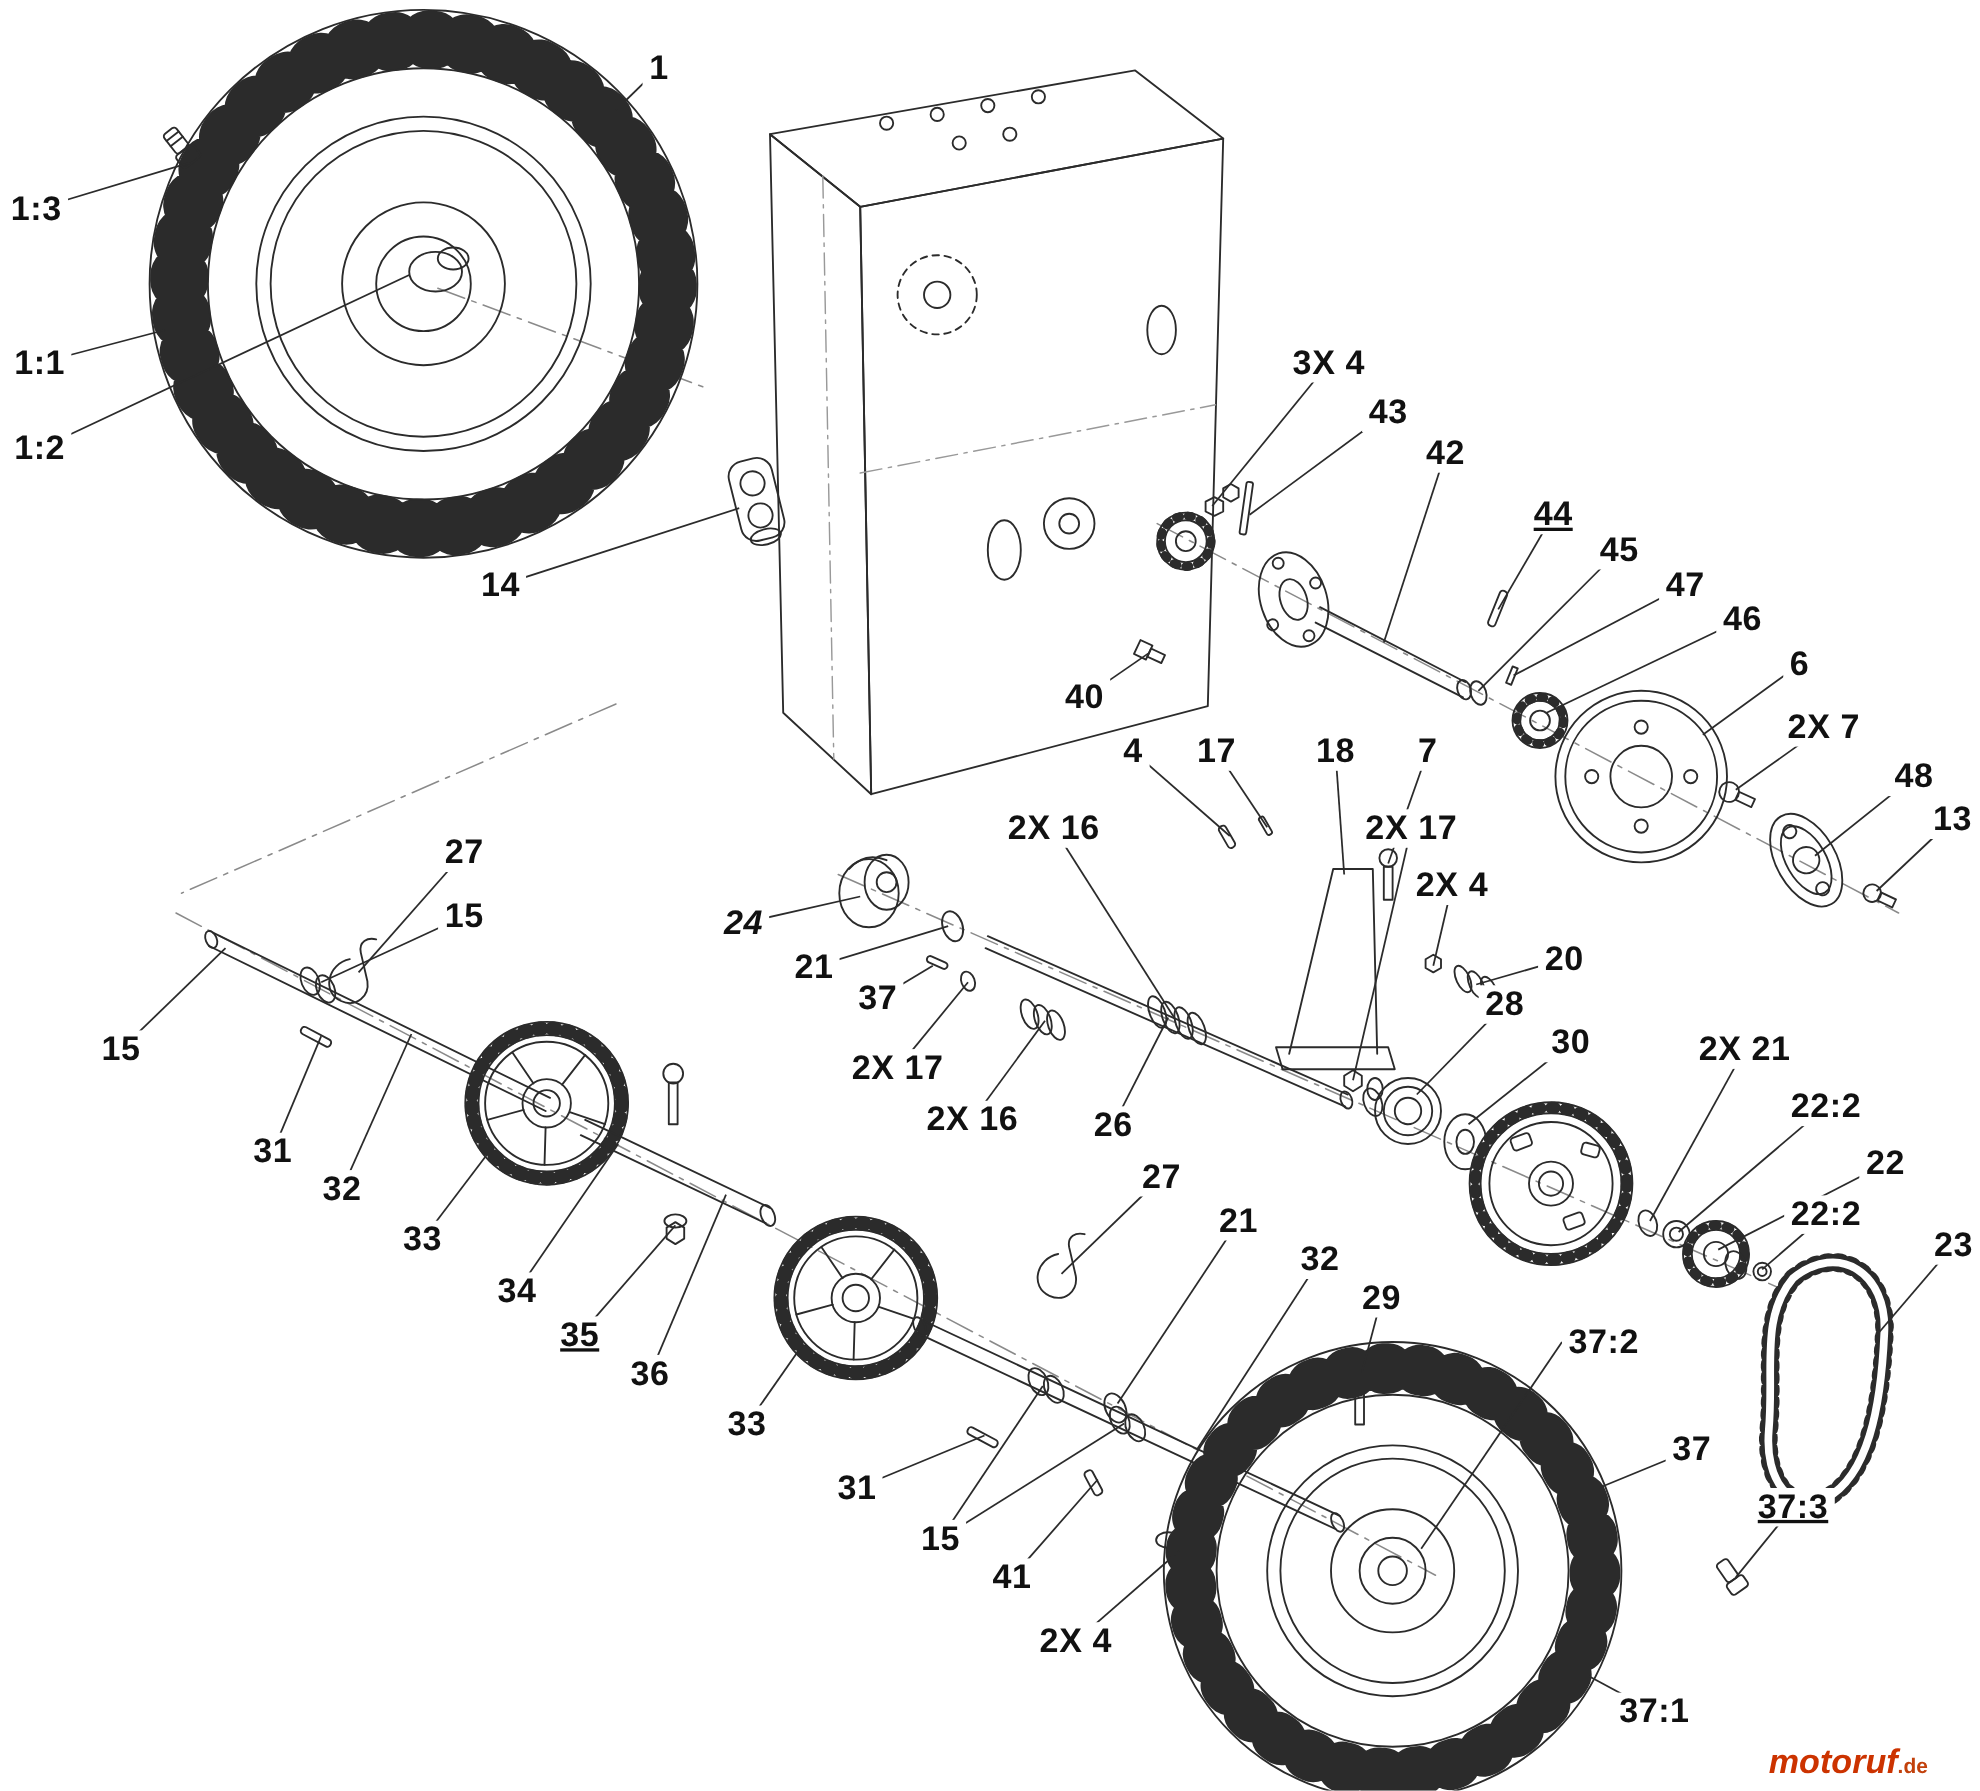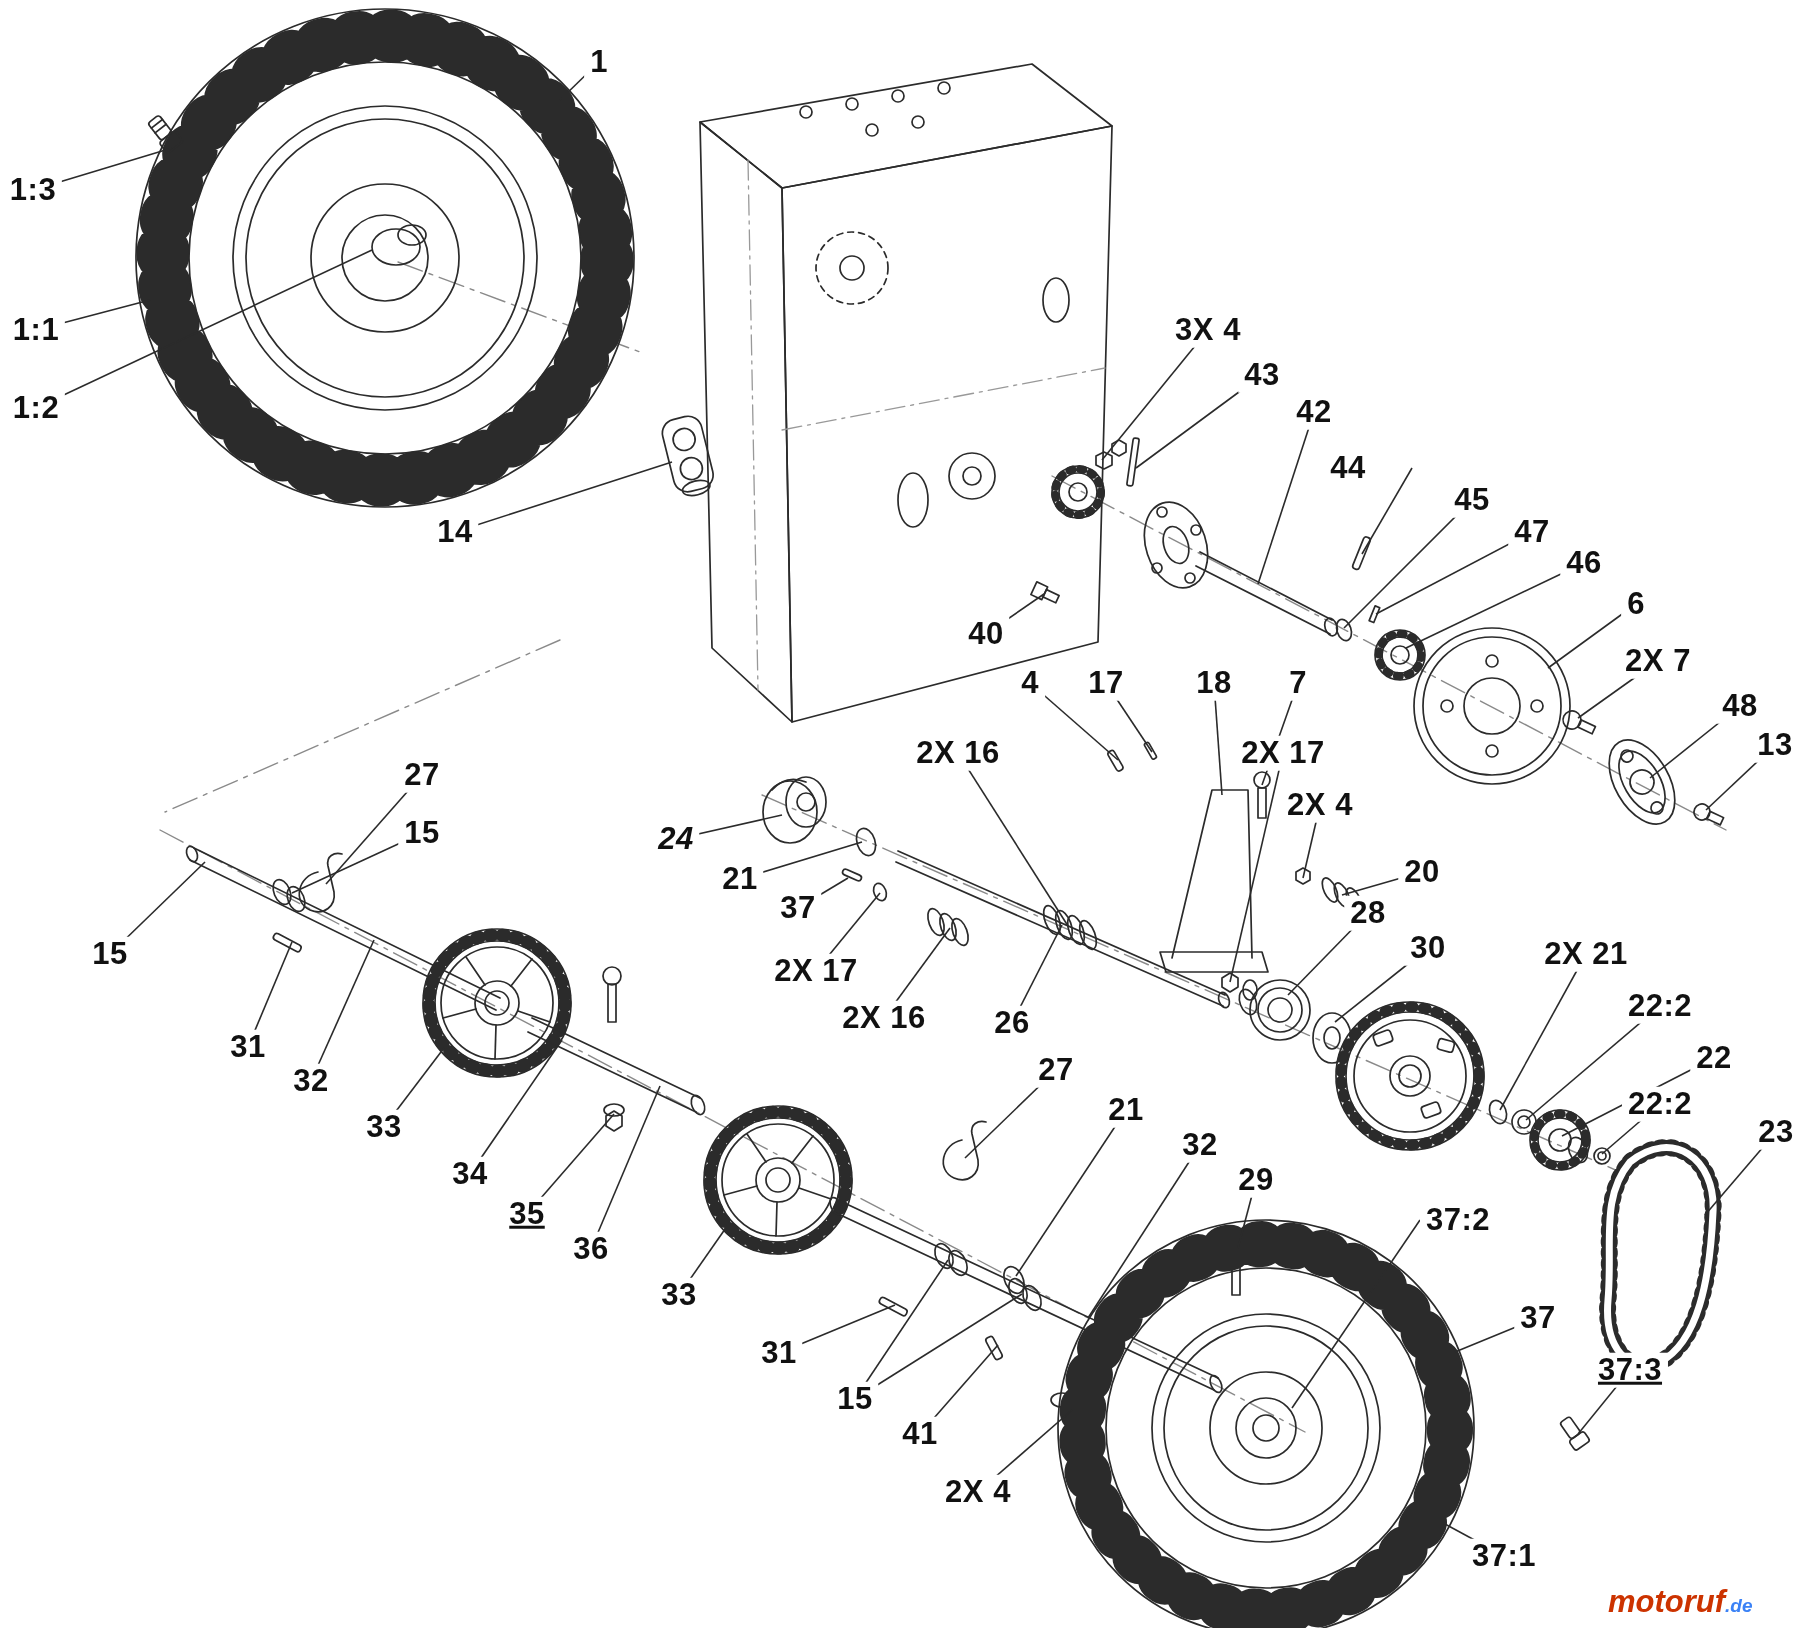--- a/index.html
+++ b/index.html
@@ -352,21 +352,21 @@
 
   <div id="callout-layer">
       <div class="callout" style="left: 599px; top: 62px;">1</div>
       <div class="callout" style="left: 33px; top: 190px;">1:3</div>
       <div class="callout" style="left: 36px; top: 330px;">1:1</div>
       <div class="callout" style="left: 36px; top: 408px;">1:2</div>
       <div class="callout" style="left: 455px; top: 532px;">14</div>
       <div class="callout" style="left: 1208px; top: 330px;">3X 4</div>
       <div class="callout" style="left: 1262px; top: 375px;">43</div>
       <div class="callout" style="left: 1314px; top: 412px;">42</div>
-      <div class="callout" style="left: 1348px; top: 468px;">44</div>
+      <div class="callout" style="left: 1412px; top: 468px; text-decoration: underline;">44</div>
       <div class="callout" style="left: 1472px; top: 500px;">45</div>
       <div class="callout" style="left: 1532px; top: 532px;">47</div>
       <div class="callout" style="left: 1584px; top: 563px;">46</div>
       <div class="callout" style="left: 1636px; top: 604px;">6</div>
       <div class="callout" style="left: 1658px; top: 661px;">2X 7</div>
       <div class="callout" style="left: 1740px; top: 706px;">48</div>
       <div class="callout" style="left: 1775px; top: 745px;">13</div>
       <div class="callout" style="left: 986px; top: 634px;">40</div>
       <div class="callout" style="left: 1030px; top: 683px;">4</div>
       <div class="callout" style="left: 1106px; top: 683px;">17</div>
@@ -407,16 +407,16 @@
       <div class="callout" style="left: 779px; top: 1353px;">31</div>
       <div class="callout" style="left: 855px; top: 1399px;">15</div>
       <div class="callout" style="left: 920px; top: 1434px;">41</div>
       <div class="callout" style="left: 978px; top: 1492px;">2X 4</div>
       <div class="callout" style="left: 1538px; top: 1318px; text-align: right;">37</div>
       <div class="callout" style="left: 1630px; top: 1370px; text-decoration: underline;">37:3</div>
       <div class="callout" style="left: 1504px; top: 1556px;">37:1</div>
     </div>
 
   <div class="watermark">
-    <span style="color: rgb(204, 51, 0);">motoruf</span><span class="tld" style="color: #3b82f6; font-style: italic;">.de</span>
+    <span style="color: rgb(204, 51, 0);">motoruf</span><span class="tld" style="color: #c2410c;">.de</span>
   </div>
 
 </div>
 
 </body></html>

